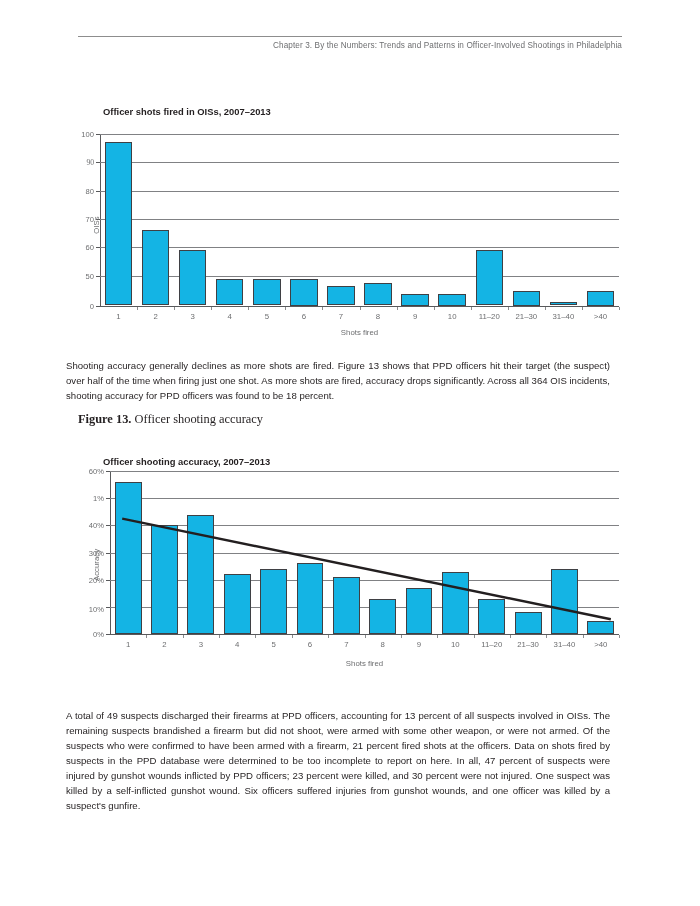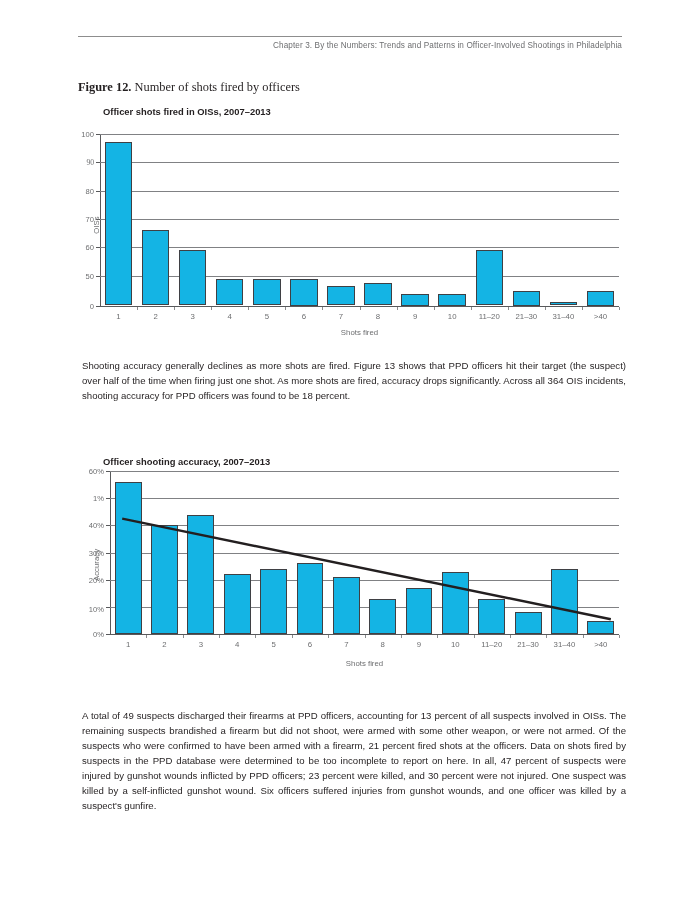--- a/index.html
+++ b/index.html
@@ -49,39 +49,36 @@
   }
   .axis-title-y{
     position:absolute;font-size:7.8px;color:#6d6e70;white-space:nowrap;
     transform-origin:0 0;transform:rotate(-90deg);
   }
   .bar{position:absolute;background:#14b4e4;border:1px solid #3f4044;box-sizing:border-box;}
   .trend-svg{position:absolute;left:0;top:0;overflow:visible;}
 
   
   .para{
-    position:absolute;left:82px;width:544px;
+    position:absolute;left:66px;width:544px;
     font-size:9.6px;line-height:15.1px;color:#231f20;text-align:justify;
   }
   .footer{
     position:absolute;left:0;top:855px;width:700px;text-align:center;
     font-family:"Liberation Serif", serif;font-size:10px;color:#231f20;
   }
 </style>
 </head>
 <body>
 
 <div class="page">
 
   <div class="rh-rule"></div>
   <div class="running-head">Chapter 3. By the Numbers: Trends and Patterns in Officer-Involved Shootings in Philadelphia</div>
 
-  <div class="fig-caption" style="top:80px;">
-    <b>Figure 12.</b><span> Number of shots fired by officers</span>
-  </div>
   <div class="fig-subtitle" style="top:106px;">Officer shots fired in OISs, 2007–2013</div>
 
   <div class="chart" id="chart12" style="left:100px;top:134px;width:519px;height:172px;">
       <div class="axis-y" style="top: 0px; height: 171.5px;"></div>
       <div class="axis-x" style="top: 171.5px; width: 519px; left: 0px;"></div>
       <div class="grid-line" style="top: 0px; width: 519px;"></div>
       <div class="ytick-mark" style="top: 0px; left: -4px;"></div>
       <div class="ytick-lbl" style="top: 0px; left: -46px; width: 40px;">100</div>
       <div class="grid-line" style="top: 28.3px; width: 519px;"></div>
       <div class="ytick-mark" style="top: 28.3px; left: -4px;"></div>
@@ -141,20 +138,23 @@
       <div class="xtick-lbl" style="left: 444.857px; width: 37.0714px; top: 177.5px;">31–40</div>
       <div class="bar" title="&gt;40: 25" style="left: 486.748px; width: 27.4329px; top: 156.5px; height: 15px; background: rgb(20, 180, 228);"></div>
       <div class="xtick-mark" style="left: 519px; top: 172.5px;"></div>
       <div class="xtick-lbl" style="left: 481.929px; width: 37.0714px; top: 177.5px;">&gt;40</div>
     </div>
   <div class="axis-title-y" id="ylab12" style="left: 92px; top: 225px; transform: rotate(-90deg) translateX(-50%);">OISs</div>
   <div class="axis-title-x" id="xlab12" style="left:100px;top:328px;width:519px;">Shots fired</div>
 
   <p class="para" style="top:348px;">Shooting accuracy generally declines as more shots are fired. Figure 13 shows that PPD officers hit their target (the suspect) over half of the time when firing just one shot. As more shots are fired, accuracy drops significantly. Across all 364 OIS incidents, shooting accuracy for PPD officers was found to be 18 percent.</p>
 
+  <div class="fig-caption" style="top:412px;">
+    <b>Figure 13.</b><span> Officer shooting accuracy</span>
+  </div>
   <div class="fig-subtitle" style="top:427px;margin-top:29px;">Officer shooting accuracy, 2007–2013</div>
 
   <div class="chart" id="chart13" style="left:110px;top:471px;width:509px;height:166px;">
       <div class="axis-y" style="top: 0px; height: 163.2px;"></div>
       <div class="axis-x" style="top: 163.2px; width: 509px; left: 0px;"></div>
       <div class="grid-line" style="top: 0px; width: 509px;"></div>
       <div class="ytick-mark" style="top: 0px; left: -4px;"></div>
       <div class="ytick-lbl" style="top: 0px; left: -46px; width: 40px;">60%</div>
       <div class="grid-line" style="top: 27.2px; width: 509px;"></div>
       <div class="ytick-mark" style="top: 27.2px; left: -4px;"></div>

